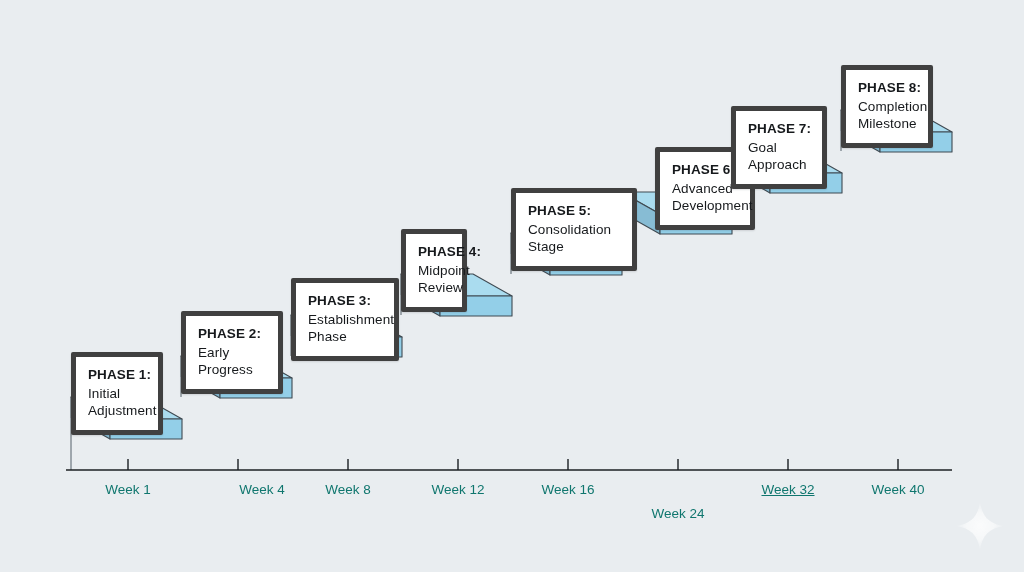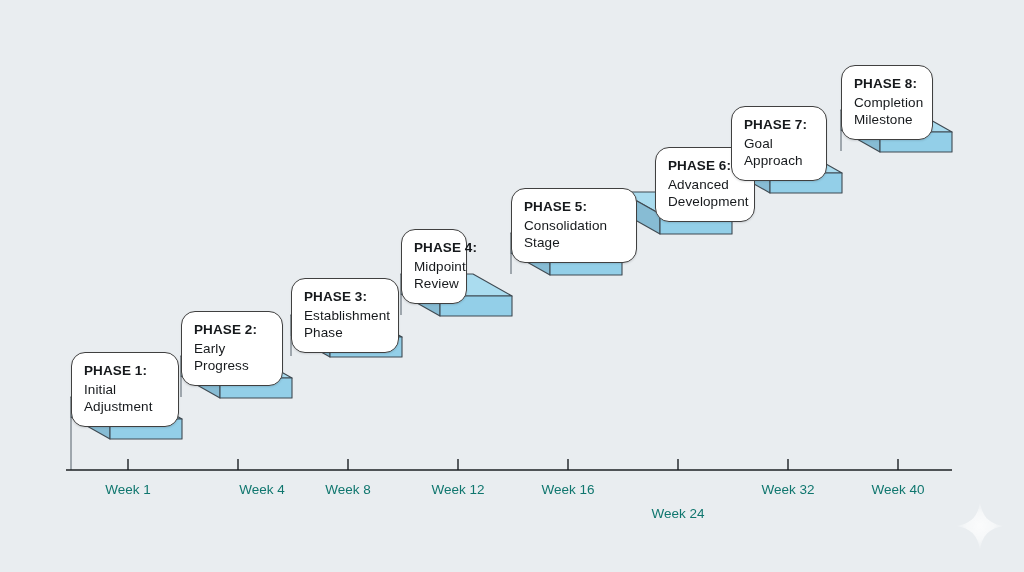--- a/index.html
+++ b/index.html
@@ -28,22 +28,22 @@
     width: 1024px;
     height: 572px;
   }
   svg.layer { display: block; }
 
   
   .card {
     position: absolute;
     box-sizing: border-box;
     background: #ffffff;
-    border: 1px solid #404040;
-    border-radius: 14px;
+    border: 5px solid #404040;
+    border-radius: 2px;
     padding: 9px 13px 10px 12px;
     color: #16191c;
     line-height: 1.30;
     box-shadow: 0 1px 2px rgba(20,30,40,0.13);
     z-index: 5;
     white-space: nowrap;
   }
   .card .ph {
     display: block;
     font-weight: bold;
@@ -141,21 +141,21 @@
         <line x1="348" y1="459" x2="348" y2="470" stroke="#1b1f23" stroke-width="1.4"></line>
         <line x1="458" y1="459" x2="458" y2="470" stroke="#1b1f23" stroke-width="1.4"></line>
         <line x1="568" y1="459" x2="568" y2="470" stroke="#1b1f23" stroke-width="1.4"></line>
         <line x1="678" y1="459" x2="678" y2="470" stroke="#1b1f23" stroke-width="1.4"></line>
         <line x1="788" y1="459" x2="788" y2="470" stroke="#1b1f23" stroke-width="1.4"></line>
         <line x1="898" y1="459" x2="898" y2="470" stroke="#1b1f23" stroke-width="1.4"></line>
       </g>
     </svg>
 
   <div id="cards">
-      <div class="card" style="left: 71px; top: 352px; width: 108px;">
+      <div class="card" style="left: 71px; top: 352px; width: 92px;">
         <span class="ph">PHASE 1:</span>
         <span class="l1">Initial</span>
         <span class="l2">Adjustment</span>
       </div>
       <div class="card" style="left: 181px; top: 311px; width: 102px;">
         <span class="ph">PHASE 2:</span>
         <span class="l1">Early</span>
         <span class="l2">Progress</span>
       </div>
       <div class="card" style="left: 291px; top: 278px; width: 108px;">
@@ -190,21 +190,21 @@
       </div>
     </div>
 
   <div id="ticklabels">
       <div class="tick-label" style="left: 128px; top: 482px;">Week 1</div>
       <div class="tick-label" style="left: 238px; top: 482px; margin-left: 24px;">Week 4</div>
       <div class="tick-label" style="left: 348px; top: 482px;">Week 8</div>
       <div class="tick-label" style="left: 458px; top: 482px;">Week 12</div>
       <div class="tick-label" style="left: 568px; top: 482px;">Week 16</div>
       <div class="tick-label" style="left: 678px; top: 506px;">Week 24</div>
-      <div class="tick-label" style="left: 788px; top: 482px;">Week 32</div>
+      <div class="tick-label" style="left: 788px; top: 482px; text-decoration: underline;">Week 32</div>
       <div class="tick-label" style="left: 898px; top: 482px;">Week 40</div>
     </div>
 
   <svg class="sparkle" viewBox="0 0 100 100">
     <defs>
       <radialGradient id="spk" cx="50%" cy="50%" r="50%">
         <stop offset="0%" stop-color="#ffffff" stop-opacity="0.95"></stop>
         <stop offset="55%" stop-color="#ffffff" stop-opacity="0.70"></stop>
         <stop offset="100%" stop-color="#ffffff" stop-opacity="0.10"></stop>
       </radialGradient>

